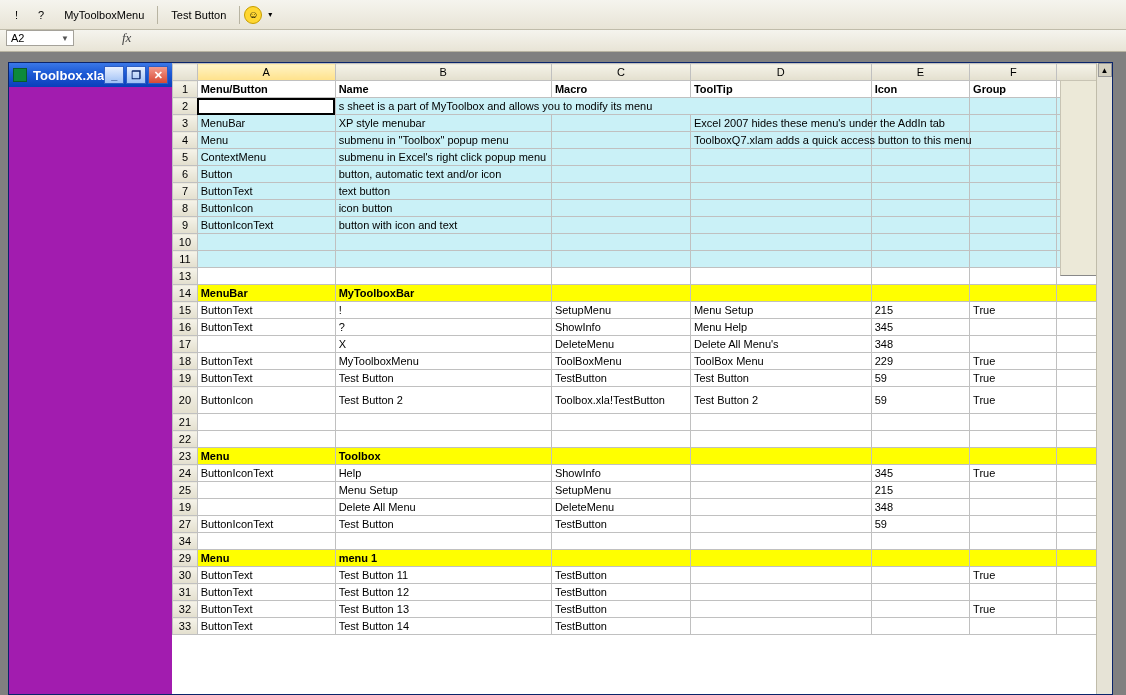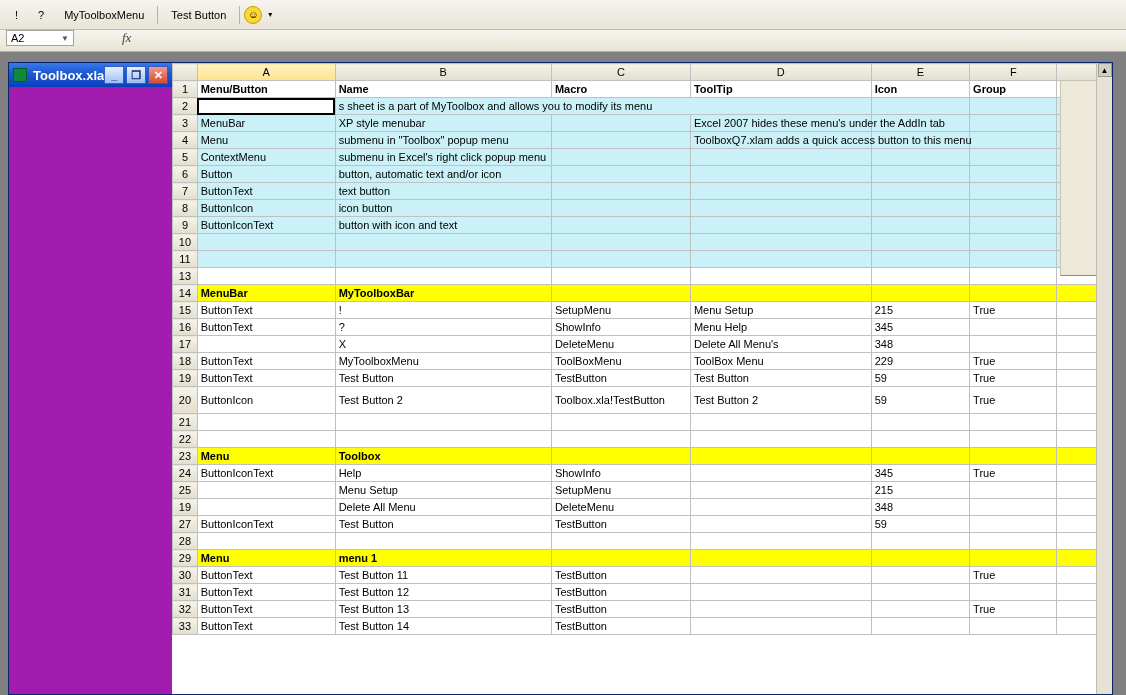--- a/index.html
+++ b/index.html
@@ -463,21 +463,21 @@
                 <th class="rowhdr">27</th>
                 <td class="col-A">ButtonIconText</td>
                 <td class="col-B">Test Button</td>
                 <td class="col-C">TestButton</td>
                 <td class="col-D"></td>
                 <td class="col-E">59</td>
                 <td class="col-F"></td>
                 <td class="col-G"></td>
               </tr>
               <tr class="">
-                <th class="rowhdr">28</th>
+                <th class="rowhdr">34</th>
                 <td class="col-A"></td>
                 <td class="col-B"></td>
                 <td class="col-C"></td>
                 <td class="col-D"></td>
                 <td class="col-E"></td>
                 <td class="col-F"></td>
                 <td class="col-G"></td>
               </tr>
               <tr class="yellow">
                 <th class="rowhdr">29</th>

